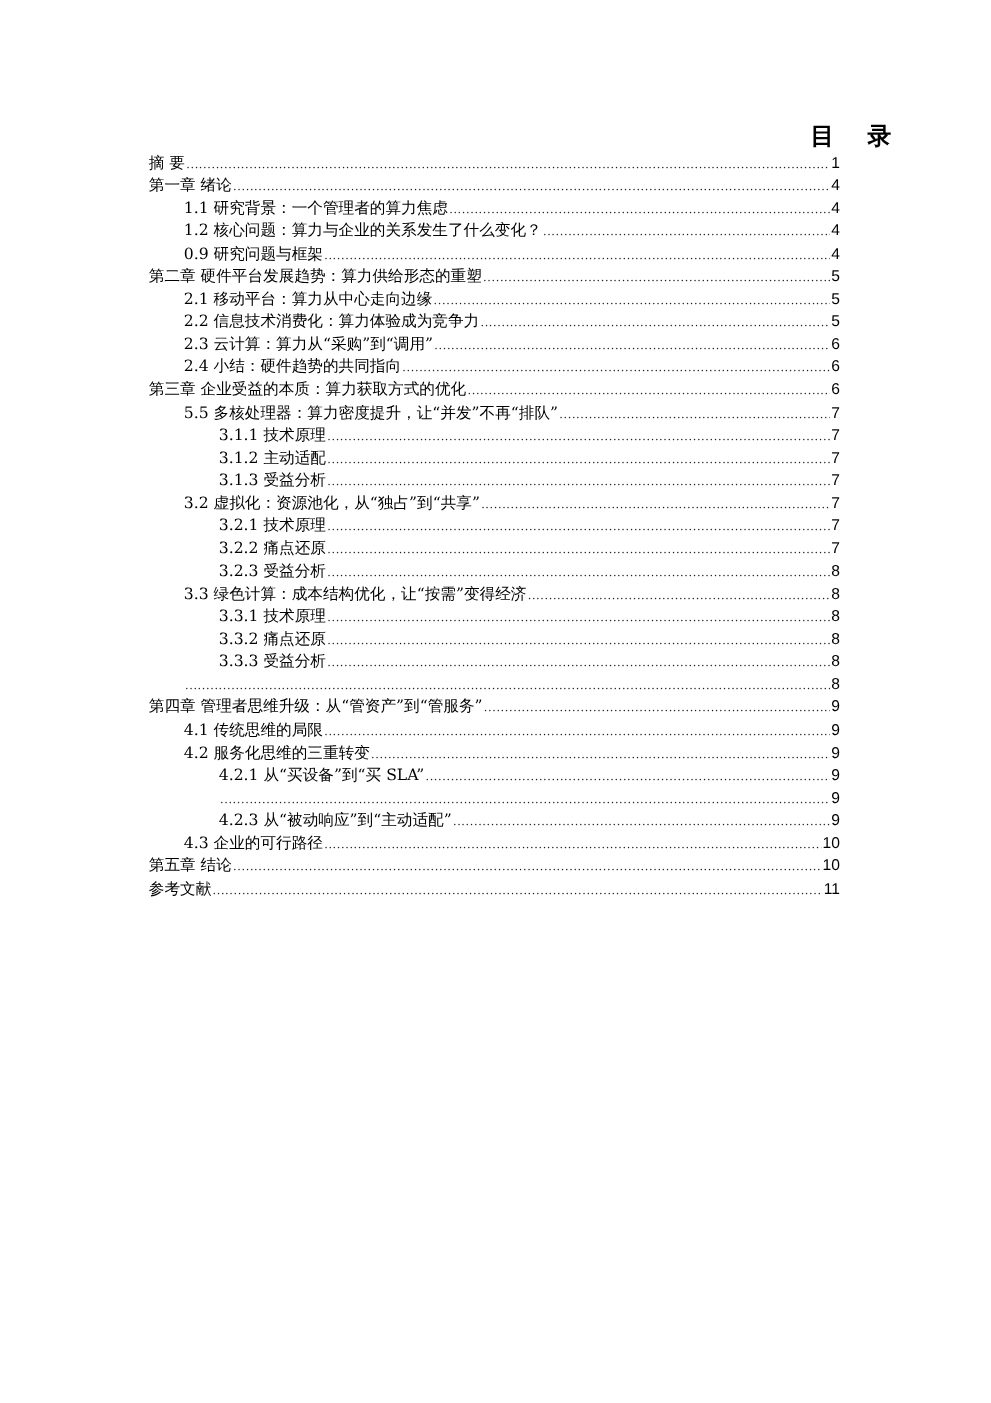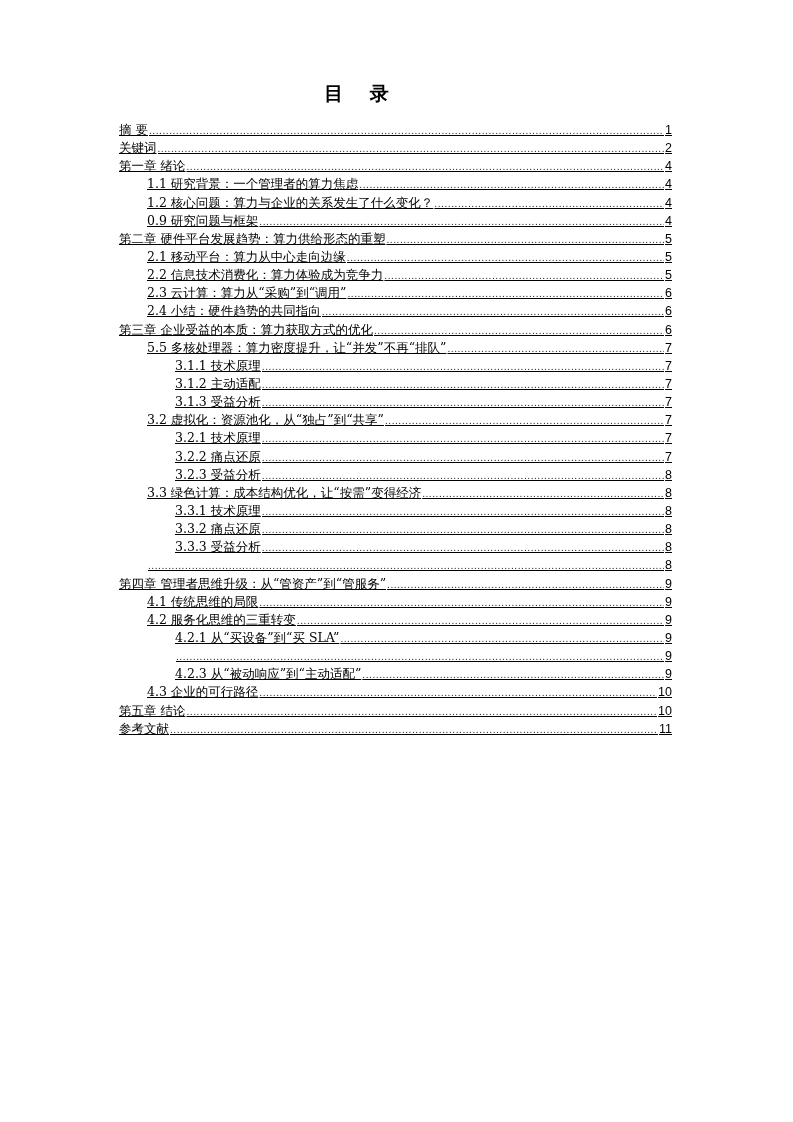--- a/index.html
+++ b/index.html
@@ -1,46 +1,41 @@
 <!DOCTYPE html>
 <html><head>
 <meta charset="utf-8">
 <style>
   html, body { margin: 0; padding: 0; background: #ffffff; }
   body { width: 793px; height: 1122px; position: relative; overflow: hidden;
          font-family: "DejaVu Serif", "Liberation Serif", serif; color: #000; }
-  .title { position: absolute; top: 80px; left: 0; width: 723px; text-align: center;
+  .title { position: absolute; top: 96px; left: 0; width: 723px; text-align: right;
            font-family: "DejaVu Sans", "Liberation Sans", sans-serif; font-weight: bold;
            font-size: 19px; letter-spacing: 10px; line-height: 26px; }
   .toc { position: absolute; top: 121px; left: 119px; width: 553px; }
   .entry { display: flex; align-items: baseline; height: 18.15px; line-height: 18.15px;
-           font-size: 12.5px; white-space: nowrap; text-decoration: underline; }
+           font-size: 12.5px; white-space: nowrap; }
   .entry.l2 { padding-left: 28px; text-align: center; }
   .entry.l3 { padding-left: 56px; text-align: right; }
   .label { flex: 0 0 auto; }
   .leader { flex: 1 1 auto; overflow: hidden; margin: 0 1px; font-size: 9px; color: #222;
             letter-spacing: 0.5px; }
   .leader::before { content: "................................................................................................................................................................................................................................................................"; }
   .page { flex: 0 0 auto; font-family: "Liberation Sans", "DejaVu Sans", sans-serif; font-size: 12.5px; }
 </style>
 </head>
 <body>
 
 <div class="title">目 录</div>
 
 <div class="toc" id="toc">
     <div class="entry l1">
       <span class="label">摘  要</span>
       <span class="leader"></span>
       <span class="page">1</span>
-    </div>
-    <div class="entry l1">
-      <span class="label">关键词</span>
-      <span class="leader"></span>
-      <span class="page">2</span>
     </div>
     <div class="entry l1">
       <span class="label">第一章  绪论</span>
       <span class="leader"></span>
       <span class="page">4</span>
     </div>
     <div class="entry l2">
       <span class="label">1.1  研究背景：一个管理者的算力焦虑</span>
       <span class="leader"></span>
       <span class="page">4</span>

